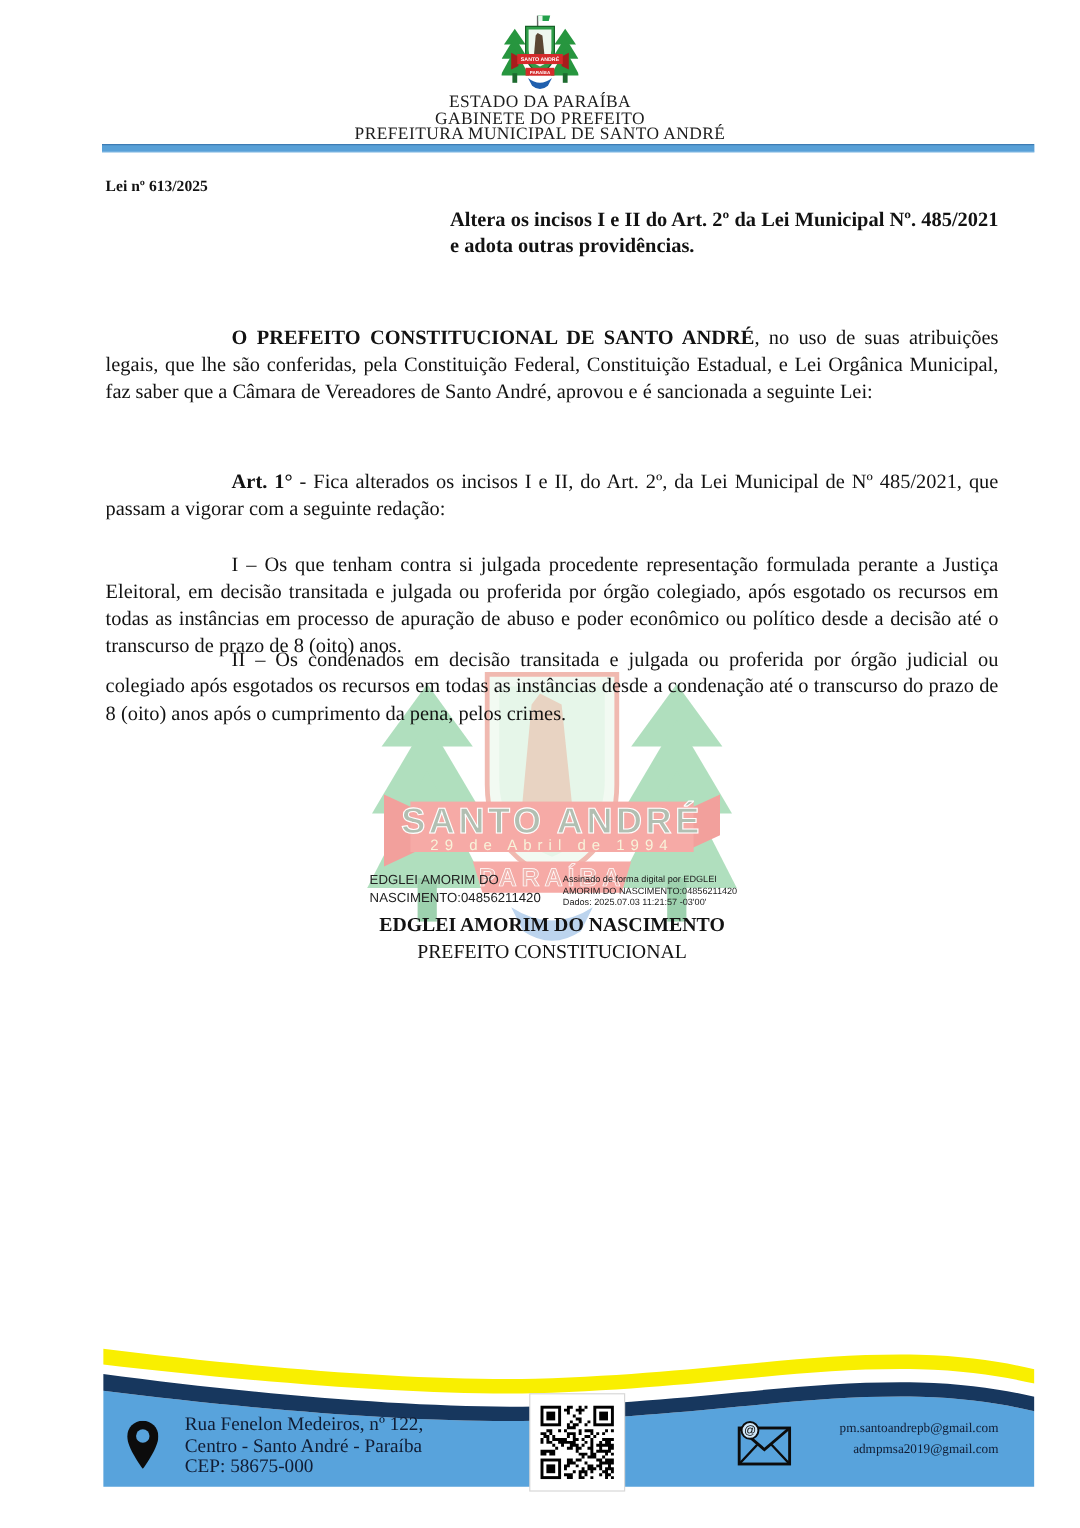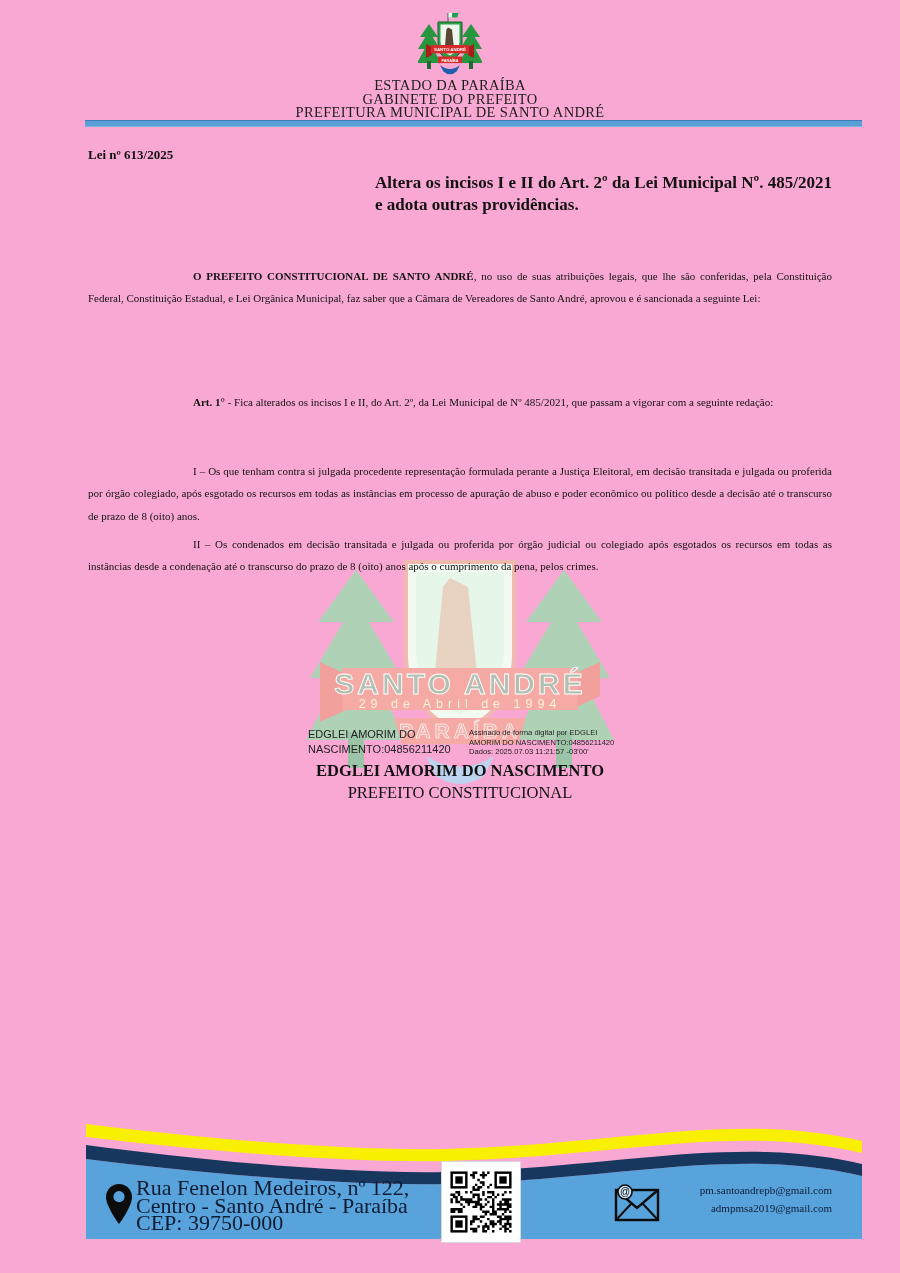--- a/index.html
+++ b/index.html
@@ -1,31 +1,31 @@
 <!DOCTYPE html>
 <html><head>
 <meta charset="utf-8">
 <style>
   html,body{margin:0;padding:0;background:#e9e9e9;}
-  .page{position:relative;width:900px;height:1273px;margin:0 auto;background:#f9a8d4;
+  .page{position:relative;width:900px;height:1273px;margin:0 auto;background:#ffffff;
         font-family:"Liberation Serif",serif;color:#121212;overflow:hidden;}
 
   
   .crest{position:absolute;top:12px;left:418px;width:64px;height:66px;}
   .header-text{position:absolute;top:79px;left:0;width:900px;text-align:center;
                font-size:14.5px;line-height:13.5px;letter-spacing:.35px;color:#1c1c1c;}
   .divider{position:absolute;top:120px;left:85px;width:777px;height:7px;
            background:#58a0d7;box-shadow:inset 0 1px 0 #3d7cb4, inset 0 -1px 0 #7ab4e2;}
 
   
   .abs{position:absolute;}
   .law-number{top:147px;left:88px;font-weight:bold;font-size:13px;z-index:2;}
   .citation{top:172px;left:375px;width:457px;font-weight:bold;font-size:17px;
             line-height:21.8px;text-align:justify;z-index:2;}
-  .para{left:88px;width:744px;font-size:11px;line-height:22.4px;text-align:justify;
+  .para{left:88px;width:744px;font-size:17px;line-height:22.4px;text-align:justify;
         text-indent:105px;z-index:2;}
   .p-preamble{top:254px;}
   .p-art1{top:370px;margin-top:21px;}
   .p-inciso1{top:436px;margin-top:24px;}
   .p-inciso2{top:522px;}
   .lead{font-weight:bold;}
   .date-line{top:626px;left:88px;width:744px;font-size:17px;text-indent:252px;z-index:2;}
 
   
   .watermark{position:absolute;top:560px;left:298px;width:324px;height:248px;z-index:1;pointer-events:none;}
@@ -34,21 +34,21 @@
   .sig-digital{top:727px;left:308px;display:flex;gap:9px;font-family:"Liberation Sans",sans-serif;z-index:2;justify-content:center;}
   .sig-big{width:152px;font-size:11px;line-height:14.5px;color:#222;}
   .sig-small{width:155px;font-size:7.6px;line-height:9.6px;color:#222;padding-top:1px;}
   .sig-name{top:761px;left:10px;width:900px;text-align:center;font-weight:bold;font-size:16.5px;z-index:2;}
   .sig-title{top:783px;left:10px;width:900px;text-align:center;font-size:16.5px;z-index:2;}
 
   
   .footer{position:absolute;top:1118px;left:86px;width:776px;height:124px;}
   .footer svg.waves{position:absolute;top:0;left:0;}
   .f-pin{position:absolute;top:66px;left:20px;width:26px;height:40px;}
-  .f-address{position:absolute;top:61px;left:50px;font-size:22px;line-height:17.5px;color:#101c33;}
+  .f-address{position:absolute;top:61px;left:68px;font-size:16px;line-height:17.5px;color:#101c33;}
   .f-qr{position:absolute;top:44px;left:356px;width:78px;height:80px;background:#fff;
         box-shadow:0 0 0 1px #d8d8d8;display:flex;align-items:center;justify-content:center;}
   .f-env{position:absolute;top:66px;left:528px;width:46px;height:38px;}
   .f-emails{position:absolute;top:63px;right:30px;text-align:right;font-size:11px;line-height:18px;color:#101c33;}
 </style>
 </head>
 <body>
 
 <div class="page">
 
@@ -151,21 +151,21 @@
     </svg>
 
     <svg class="f-pin" viewBox="0 0 26 40">
       <path d="M13,0 C5.8,0 0,5.8 0,13 C0,22.8 13,40 13,40 C13,40 26,22.8 26,13 C26,5.8 20.2,0 13,0 Z" fill="#0c0c0c"></path>
       <circle cx="13" cy="12.6" r="5.6" fill="#58a3dc"></circle>
     </svg>
 
     <div class="f-address">
       <div>Rua Fenelon Medeiros, nº 122,</div>
       <div>Centro - Santo André - Paraíba</div>
-      <div>CEP: 39750-000</div>
+      <div>CEP: 58675-000</div>
     </div>
 
     <div class="f-qr">
       <svg width="66" height="66" viewBox="-1 -1 27 27">
         <rect x="-1" y="-1" width="27" height="27" fill="#ffffff"></rect>
         <g fill="#000">
           <rect x="0" y="0" width="7" height="7"></rect>
             <rect x="18" y="0" width="7" height="7"></rect>
             <rect x="0" y="18" width="7" height="7"></rect>
         </g>

